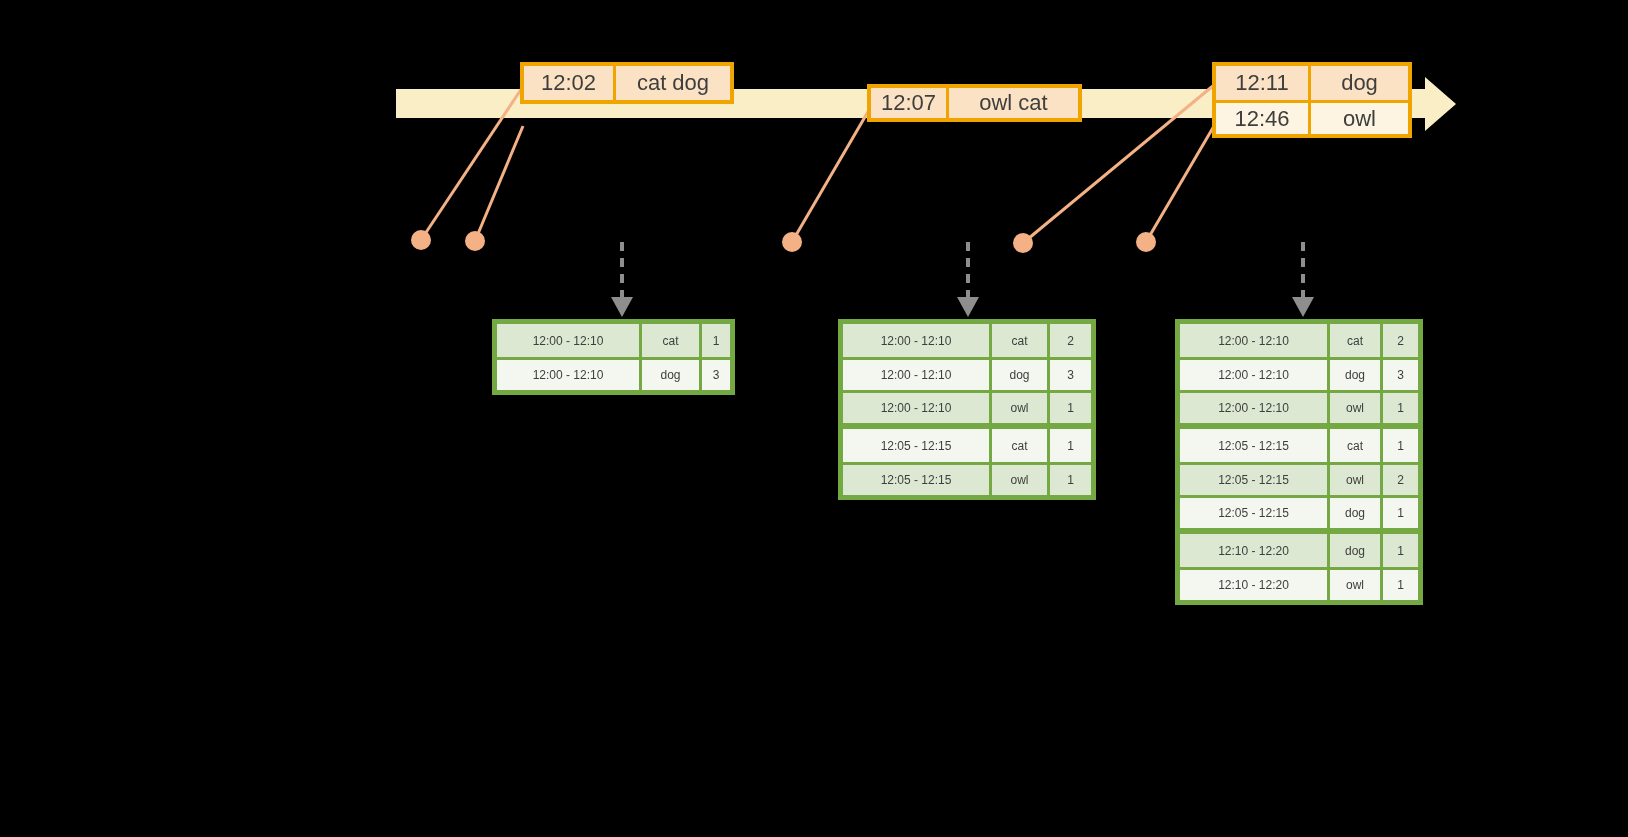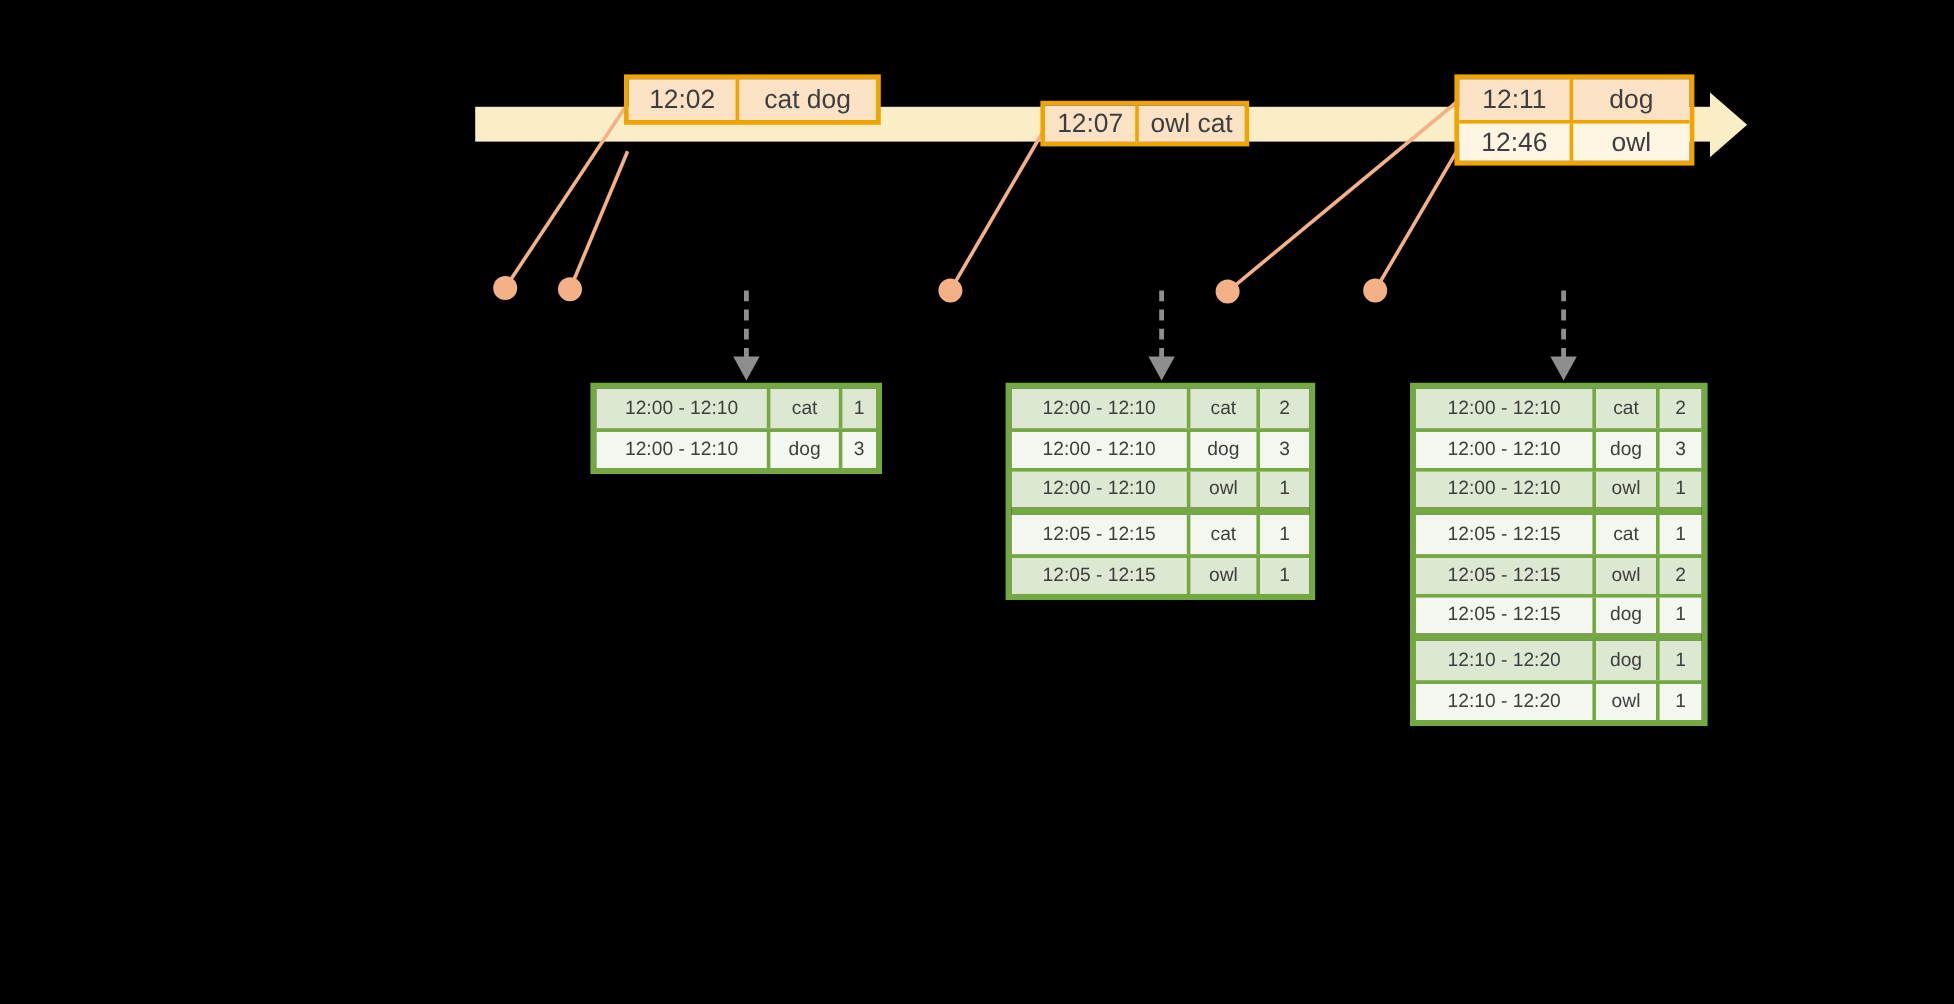--- a/index.html
+++ b/index.html
@@ -25,32 +25,32 @@
   .etable{position:absolute;z-index:2;border:4px solid var(--event-border);display:flex;flex-direction:column}
   .erow{display:flex}
   .erow + .erow{border-top:3px solid var(--event-border)}
   .erow.tint{background:var(--event-row-odd-fill)}
   .erow.pale{background:var(--event-row-even-fill)}
   .ecell{display:flex;align-items:center;justify-content:center;font-size:22px;line-height:1}
   .ecell + .ecell{border-left:3px solid var(--event-border)}
   .t1 .erow,.t3 .erow{height:34px}
   .t2 .erow{height:30px}
   .t1 .c-time{width:89px}.t1 .c-words{width:117px}
-  .t2 .c-time{width:75px}.t2 .c-words{width:91px}
+  .t2 .c-time{width:75px}.t2 .c-words{width:132px}
   .t3 .c-time{width:92px}.t3 .c-words{width:100px}
 
   
   .rtable{position:absolute;z-index:2;border:5px solid var(--result-border);display:flex;flex-direction:column}
   .rgroup{display:flex;flex-direction:column}
   .rgroup + .rgroup{border-top:6px solid var(--result-border)}
   .rrow{display:flex;height:33px}
   .rrow + .rrow{border-top:3px solid var(--result-border)}
   .rrow.tint{background:var(--result-row-odd-fill)}
   .rrow.pale{background:var(--result-row-even-fill)}
-  .rcell{display:flex;align-items:center;justify-content:center;font-size:16px;line-height:1}
+  .rcell{display:flex;align-items:center;justify-content:center;font-size:12px;line-height:1}
   .rcell + .rcell{border-left:3px solid var(--result-border)}
   .t-a .c-window{width:142px}.t-a .c-word{width:60px}.t-a .c-count{width:31px}
   .t-b .c-window{width:146px}.t-b .c-word{width:58px}.t-b .c-count{width:44px}
   .t-c .c-window{width:147px}.t-c .c-word{width:53px}.t-c .c-count{width:38px}
 </style>
 </head>
 <body>
 
 <div class="stage">
 

